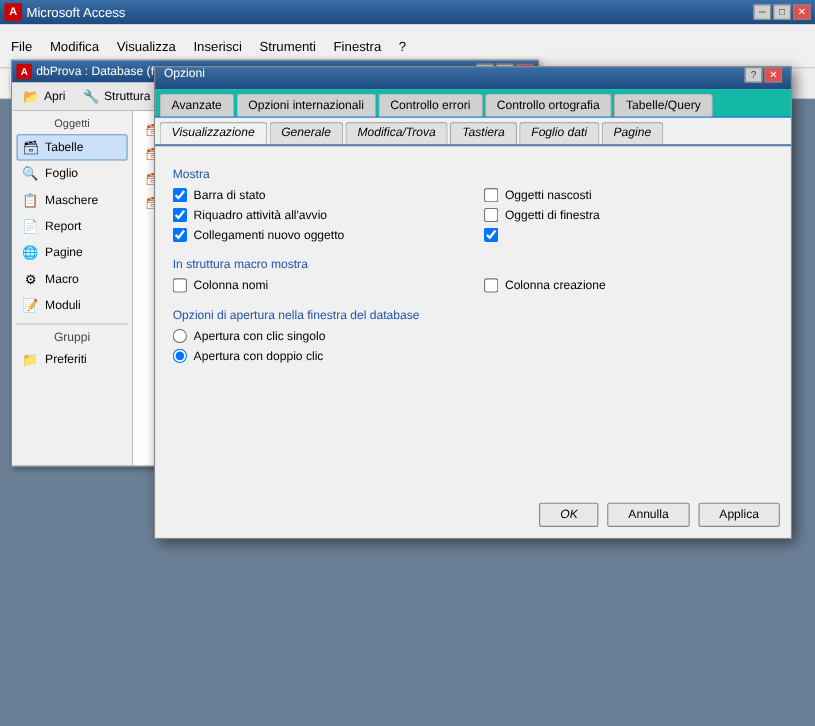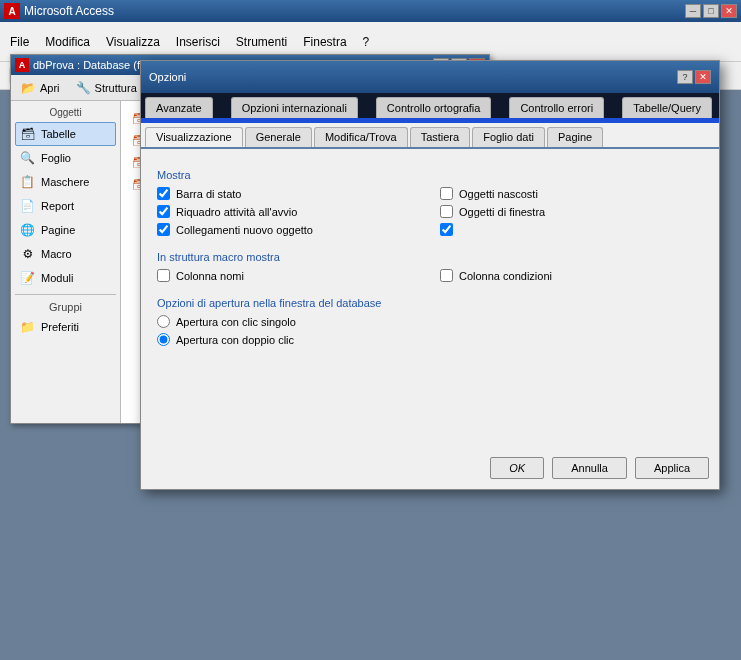--- a/index.html
+++ b/index.html
@@ -261,62 +261,62 @@
       left: 140px;
       width: 580px;
       height: 430px;
       background: #f0f0f0;
       border: 1px solid #888;
       box-shadow: 4px 4px 12px rgba(0,0,0,0.5);
       z-index: 10;
     }
     .options-titlebar {
       background: linear-gradient(to bottom, #3a6ea5, #1e4a80);
-      height: 32px;
-      display: flex;
-      align-items: center;
+      height: 20px;
+      display: flex;
       padding: 0 8px;
       color: white;
       font-size: 11px;
     }
     .options-title-text {
       flex: 1;
       font-size: 11px;
       color: white;
     }
     .options-title-controls {
       display: flex;
       gap: 2px;
     }
 
     
     .tab-bar {
       display: flex;
-      background: #0f172a;
-      border-bottom: 5px solid #1d4ed8;
+      background: #14b8a6;
+      border-bottom: 1px solid #1d4ed8;
       padding: 4px 4px 0 4px;
-      gap: 18px;
+      gap: 2px;
     }
     .tab {
       padding: 4px 10px;
       background: #d0d0d0;
       border: 1px solid #aaa;
       border-bottom: none;
       cursor: pointer;
       font-size: 11px;
       border-radius: 3px 3px 0 0;
     }
 
     
     .sub-tab-bar {
       display: flex;
       background: #f0f0f0;
       border-bottom: 2px solid #5a7fa8;
       padding: 4px 4px 0 4px;
       gap: 2px;
+      font-style: italic;
     }
     .sub-tab {
       padding: 3px 10px;
       background: #e0e0e0;
       border: 1px solid #aaa;
       border-bottom: none;
       cursor: pointer;
       font-size: 11px;
       border-radius: 3px 3px 0 0;
     }
@@ -544,22 +544,22 @@
     <span class="options-title-text">Opzioni</span>
     <div class="options-title-controls">
       <div class="title-btn">?</div>
       <div class="title-btn close-btn">✕</div>
     </div>
   </div>
 
   <div class="tab-bar">
     <div class="tab">Avanzate</div>
     <div class="tab">Opzioni internazionali</div>
+    <div class="tab">Controllo errori</div>
     <div class="tab">Controllo ortografia</div>
-    <div class="tab">Controllo errori</div>
     <div class="tab">Tabelle/Query</div>
   </div>
 
   <div class="sub-tab-bar">
     <div class="sub-tab active">Visualizzazione</div>
     <div class="sub-tab">Generale</div>
     <div class="sub-tab">Modifica/Trova</div>
     <div class="sub-tab">Tastiera</div>
     <div class="sub-tab">Foglio dati</div>
     <div class="sub-tab">Pagine</div>
@@ -603,21 +603,21 @@
       <div class="two-col">
         <div>
           <label class="checkbox-row">
             <input type="checkbox" style="">
             <span>Colonna nomi</span>
           </label>
         </div>
         <div>
           <label class="checkbox-row">
             <input type="checkbox" style="">
-            <span>Colonna condizioni</span>
+            <span>Colonna creazione</span>
           </label>
         </div>
       </div>
     </div>
 
     <div style="margin-top:10px;">
       <div class="section-label">Opzioni di apertura nella finestra del database</div>
       <label class="radio-row">
         <input type="radio" name="apertura" style="">
         <span>Apertura con clic singolo</span>

